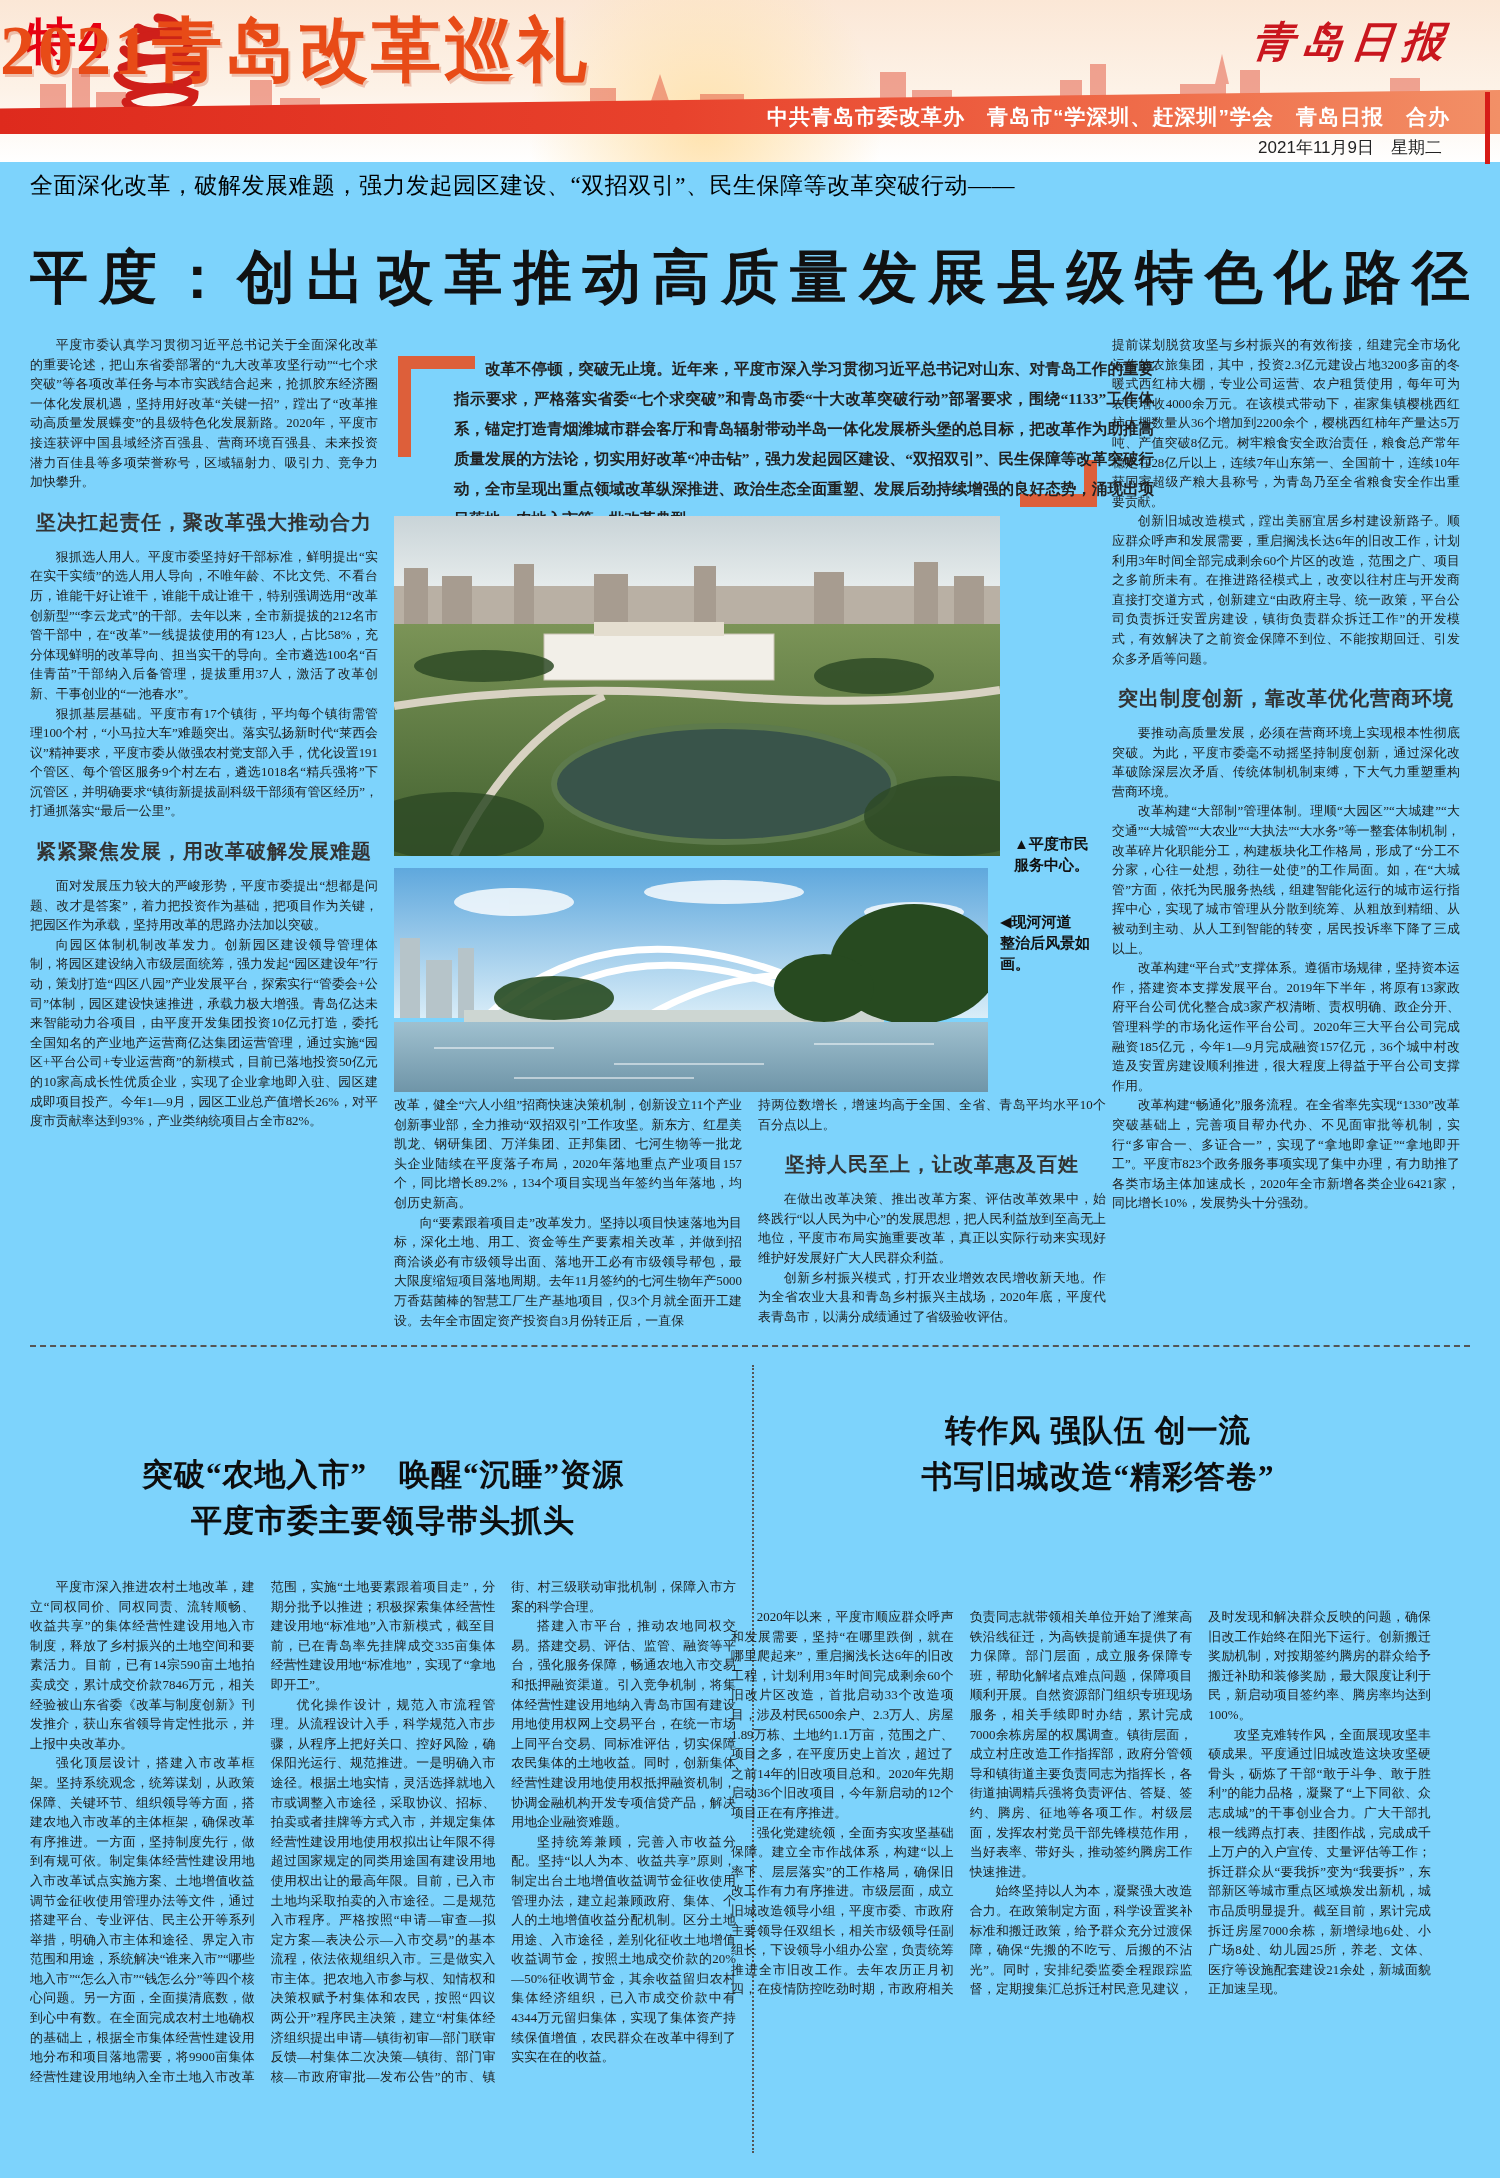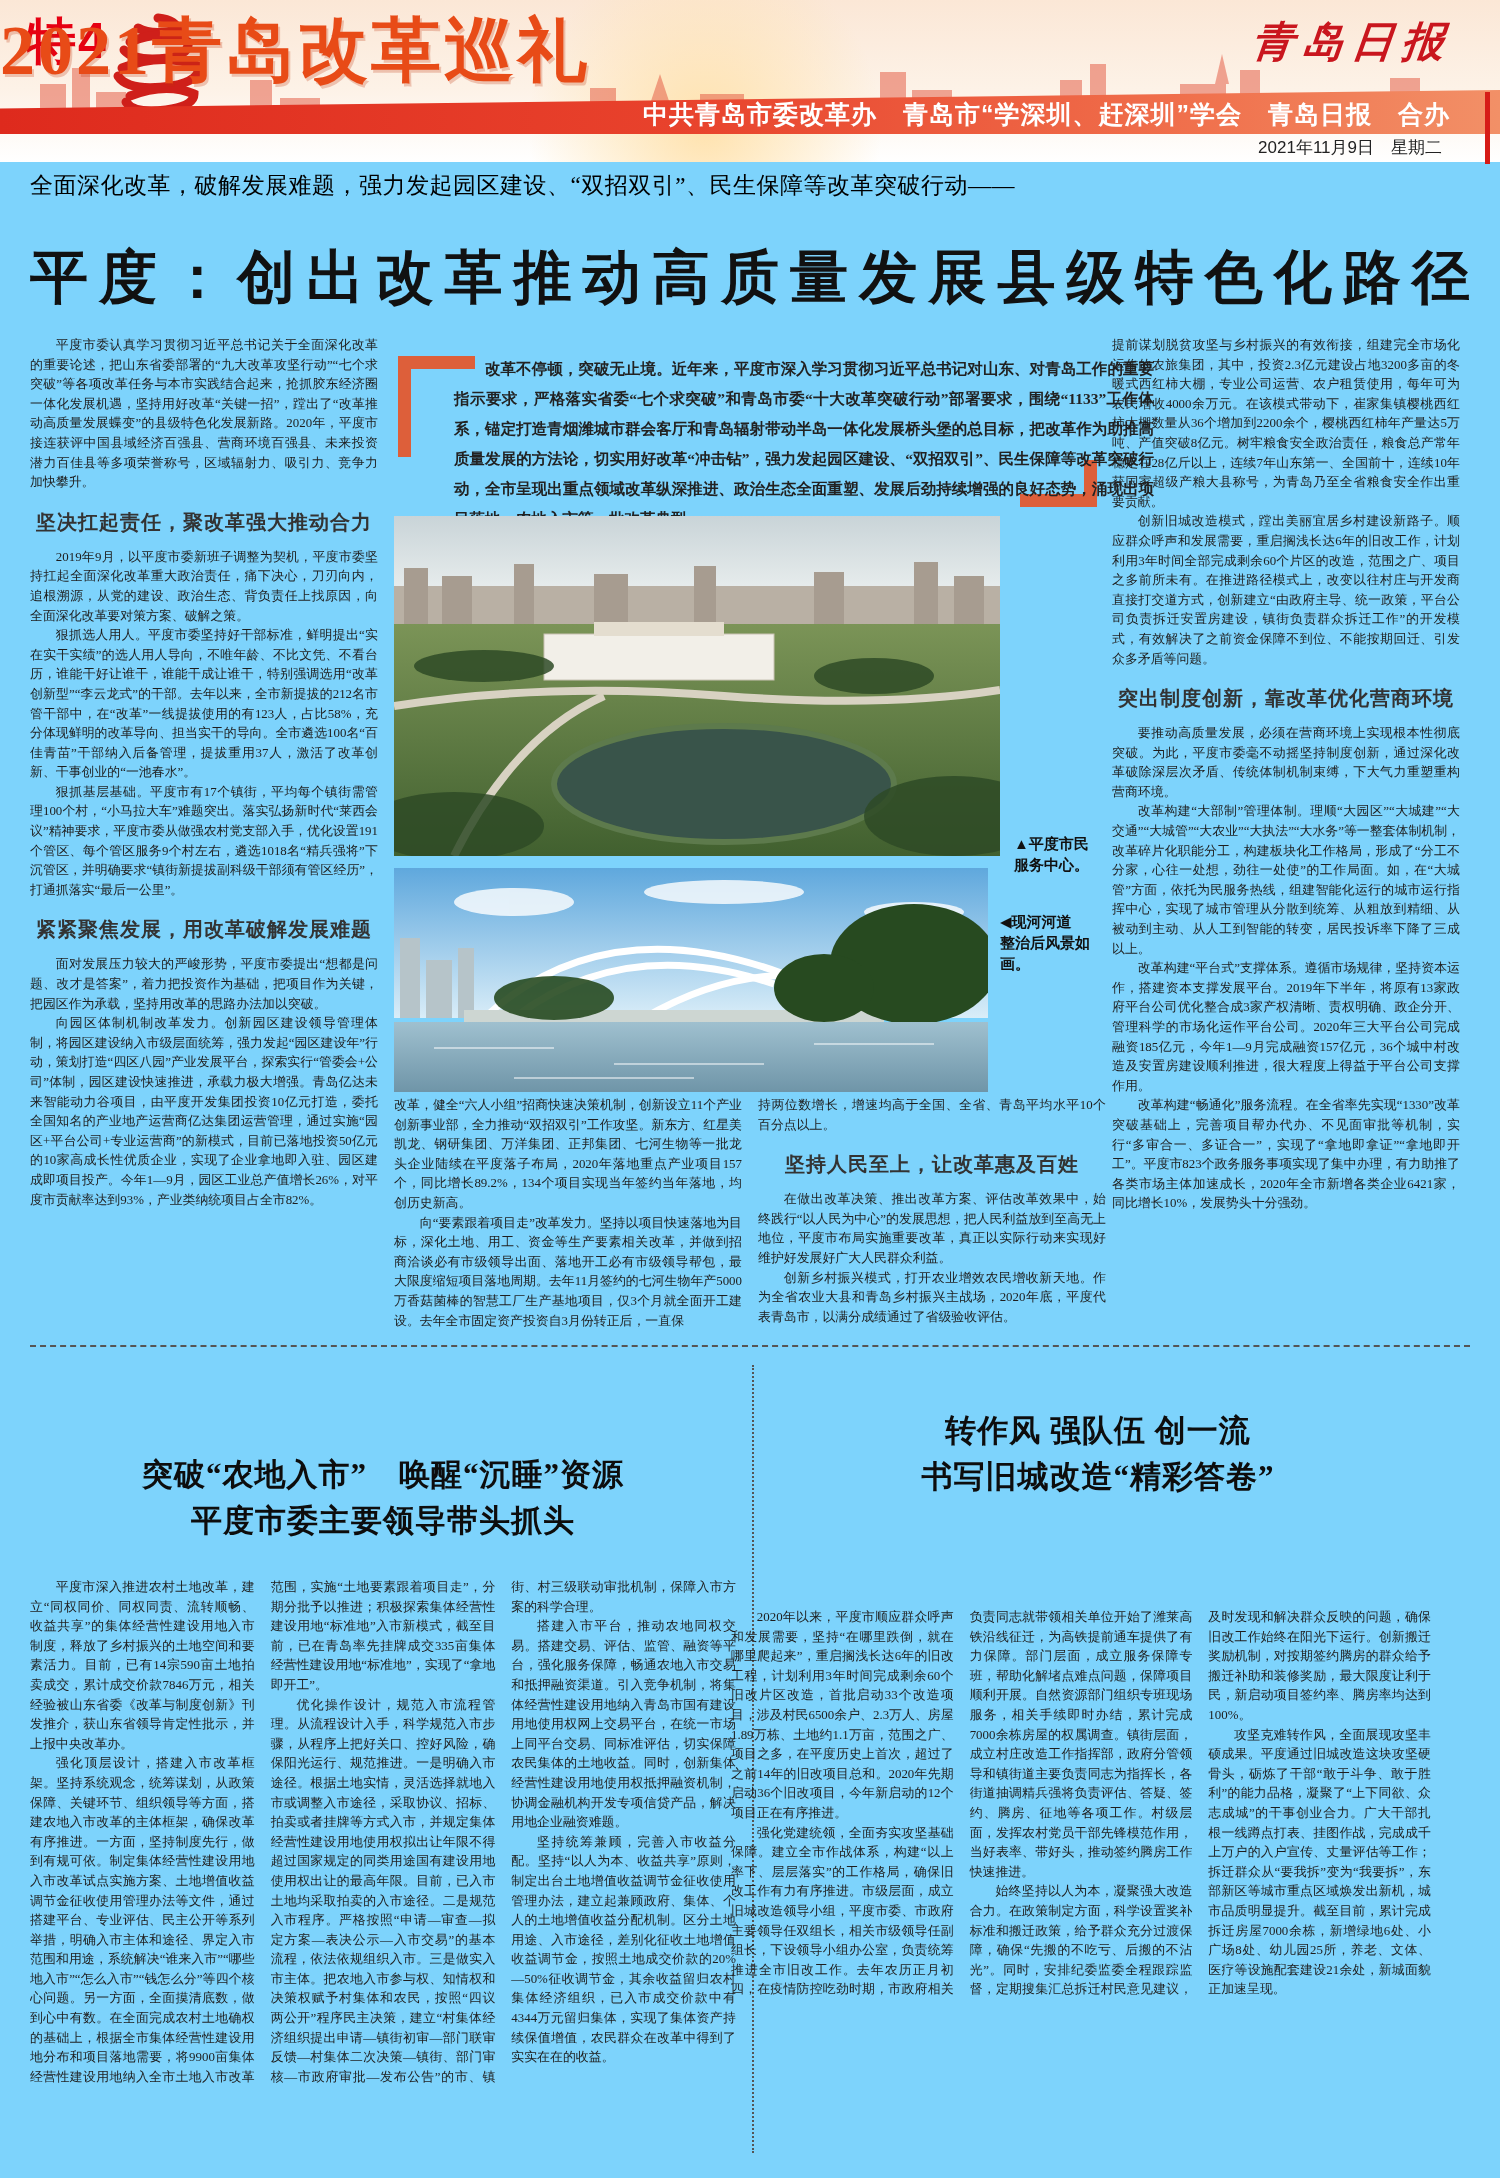--- a/index.html
+++ b/index.html
@@ -15,21 +15,21 @@
     font-family:"Liberation Sans","DejaVu Sans",sans-serif;letter-spacing:2px;}
   .sculpture{position:absolute;left:96px;top:8px;}
   .banner-title{position:absolute;left:0;top:4px;width:1160px;
     font-size:70px;font-weight:900;color:#e84b17;letter-spacing:3px;
     text-shadow:2px 3px 0 rgba(190,50,10,.25);}
   .paper-script{position:absolute;right:48px;top:14px;font-size:42px;font-weight:bold;color:#c9161e;
     font-style:italic;transform:skewX(-6deg);letter-spacing:8px;}
   .ribbon{position:absolute;left:0;top:90px;width:1500px;height:44px;
     background:linear-gradient(90deg,#de2a1d 0%,#e8422c 45%,#f0714d 80%,#f29067 100%);
     clip-path:polygon(0 42%,100% 0,100% 100%,0 100%);}
-  .ribbon-text{position:absolute;right:50px;bottom:3px;color:#fff;font-size:25px;font-weight:bold;
+  .ribbon-text{position:absolute;right:50px;bottom:3px;color:#fff;font-size:21px;font-weight:bold;
     font-family:"Liberation Sans","DejaVu Sans",sans-serif;letter-spacing:1px;}
   .date-line{position:absolute;right:58px;top:136px;font-size:17px;color:#222;
     font-family:"Liberation Sans","DejaVu Sans",sans-serif;}
   .red-tick{position:absolute;right:10px;top:92px;width:5px;height:72px;background:#d61c17;}
   
   .kicker{position:absolute;left:30px;top:170px;width:1440px;font-size:23px;color:#000;letter-spacing:.5px;}
   .headline{position:absolute;left:30px;top:206px;width:1440px;font-size:58px;line-height:66px;
     font-weight:900;color:#111;text-align:justify;text-align-last:justify;}
   
   .ncol{position:absolute;width:348px;overflow:hidden;}
@@ -98,21 +98,20 @@
     <div class="red-tick" data-interactable="false"></div>
   </div>
   <div class="date-line" data-interactable="false">2021年11月9日　星期二</div>
 
   <div class="kicker" data-interactable="false">全面深化改革，破解发展难题，强力发起园区建设、“双招双引”、民生保障等改革突破行动——</div>
   <h1 class="headline" data-interactable="false">平度：创出改革推动高质量发展县级特色化路径</h1>
 
   <div class="ncol" style="left:30px;top:336px;height:1000px;" data-interactable="false">
       <p class="para" data-interactable="false">平度市委认真学习贯彻习近平总书记关于全面深化改革的重要论述，把山东省委部署的“九大改革攻坚行动”“七个求突破”等各项改革任务与本市实践结合起来，抢抓胶东经济圈一体化发展机遇，坚持用好改革“关键一招”，蹚出了“改革推动高质量发展蝶变”的县级特色化发展新路。2020年，平度市接连获评中国县域经济百强县、营商环境百强县、未来投资潜力百佳县等多项荣誉称号，区域辐射力、吸引力、竞争力加快攀升。</p>
       <h3 class="subhead" data-interactable="false">坚决扛起责任，聚改革强大推动合力</h3>
-      <p class="para" data-interactable="false">2019年9月，以平度市委新班子调整为契机，平度市委坚持扛起全面深化改革重大政治责任，痛下决心，刀刃向内，追根溯源，从党的建设、政治生态、背负责任上找原因，向全面深化改革要对策方案、破解之策。</p>
       <p class="para" data-interactable="false">狠抓选人用人。平度市委坚持好干部标准，鲜明提出“实在实干实绩”的选人用人导向，不唯年龄、不比文凭、不看台历，谁能干好让谁干，谁能干成让谁干，特别强调选用“改革创新型”“李云龙式”的干部。去年以来，全市新提拔的212名市管干部中，在“改革”一线提拔使用的有123人，占比58%，充分体现鲜明的改革导向、担当实干的导向。全市遴选100名“百佳青苗”干部纳入后备管理，提拔重用37人，激活了改革创新、干事创业的“一池春水”。</p>
       <p class="para" data-interactable="false">狠抓基层基础。平度市有17个镇街，平均每个镇街需管理100个村，“小马拉大车”难题突出。落实弘扬新时代“莱西会议”精神要求，平度市委从做强农村党支部入手，优化设置191个管区、每个管区服务9个村左右，遴选1018名“精兵强将”下沉管区，并明确要求“镇街新提拔副科级干部须有管区经历”，打通抓落实“最后一公里”。</p>
       <h3 class="subhead" data-interactable="false">紧紧聚焦发展，用改革破解发展难题</h3>
       <p class="para" data-interactable="false">面对发展压力较大的严峻形势，平度市委提出“想都是问题、改才是答案”，着力把投资作为基础，把项目作为关键，把园区作为承载，坚持用改革的思路办法加以突破。</p>
       <p class="para" data-interactable="false">向园区体制机制改革发力。创新园区建设领导管理体制，将园区建设纳入市级层面统筹，强力发起“园区建设年”行动，策划打造“四区八园”产业发展平台，探索实行“管委会+公司”体制，园区建设快速推进，承载力极大增强。青岛亿达未来智能动力谷项目，由平度开发集团投资10亿元打造，委托全国知名的产业地产运营商亿达集团运营管理，通过实施“园区+平台公司+专业运营商”的新模式，目前已落地投资50亿元的10家高成长性优质企业，实现了企业拿地即入驻、园区建成即项目投产。今年1—9月，园区工业总产值增长26%，对平度市贡献率达到93%，产业类纳统项目占全市82%。</p>
     </div>
 
   <div class="introbox" data-interactable="false">
     <div class="corner-tl" data-interactable="false"></div>
     <div class="corner-br" data-interactable="false"></div>

